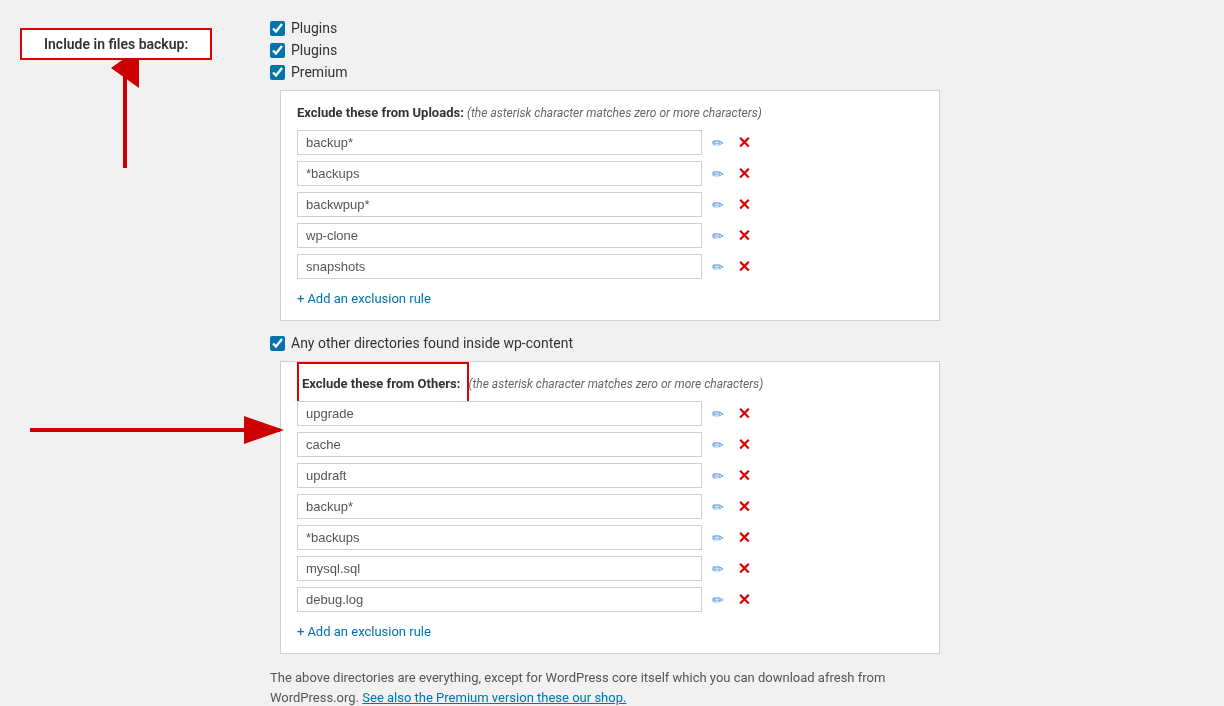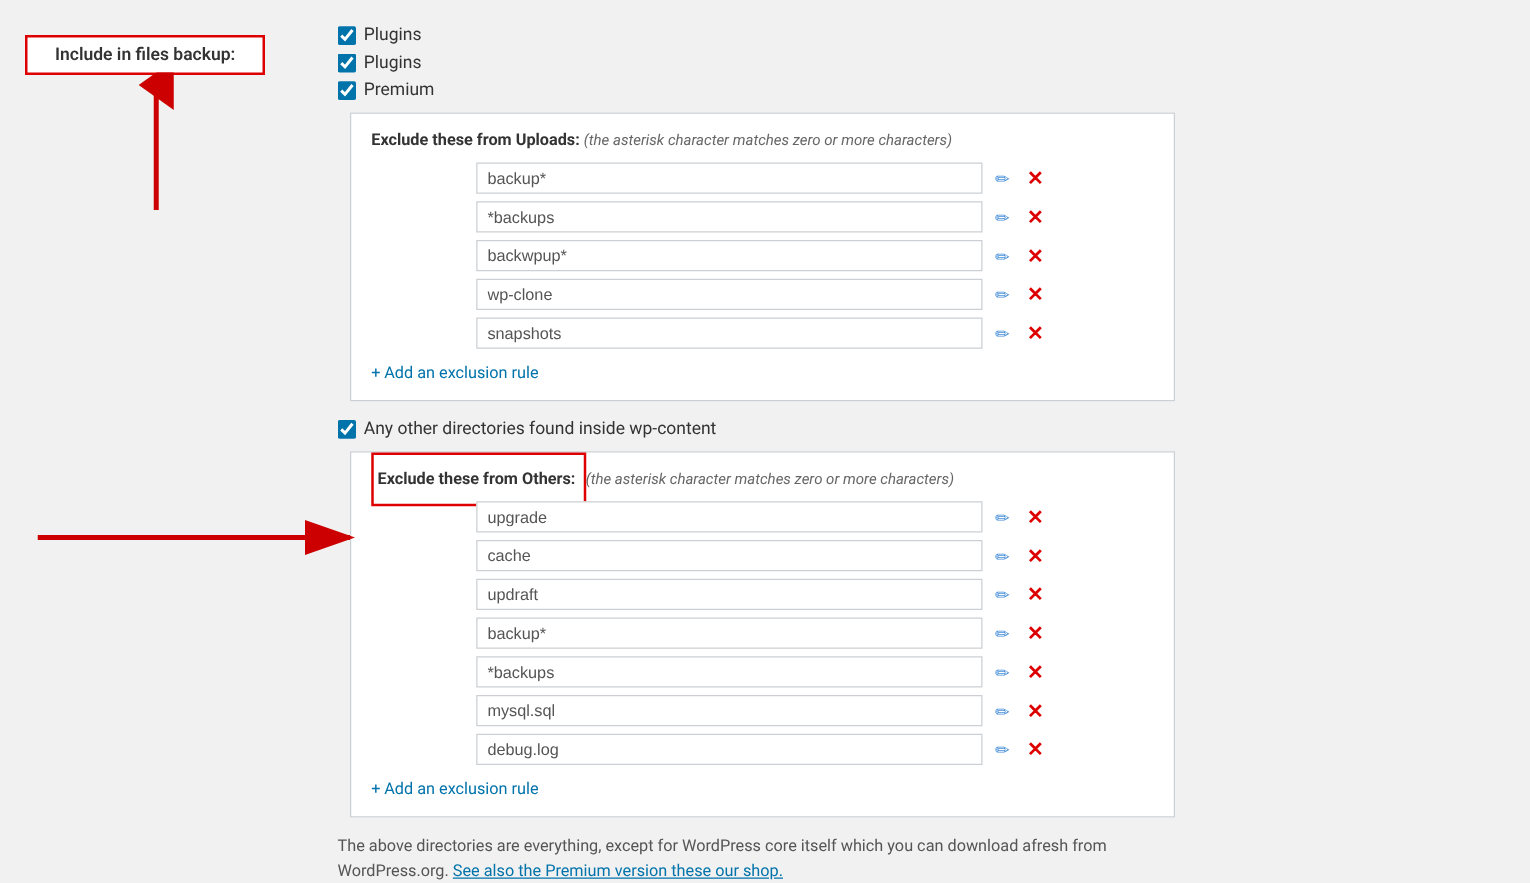--- a/index.html
+++ b/index.html
@@ -87,21 +87,20 @@
     .exclude-title-highlighted {
       border: 2px solid #d00;
       display: inline;
       padding: 12px 3px;
     }
     .exclude-row {
       display: flex;
       align-items: center;
       gap: 6px;
       margin-bottom: 6px;
-      justify-content: center;
     }
     .exclude-input {
       width: 405px;
       padding: 4px 8px;
       border: 1px solid #ccd0d4;
       font-size: 13px;
       color: #555;
       background: #fff;
     }
     .icon-btn {

